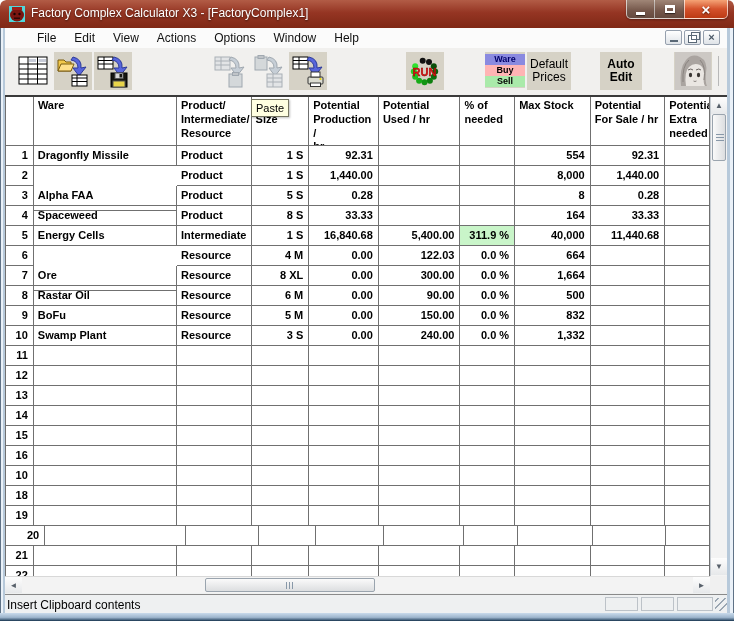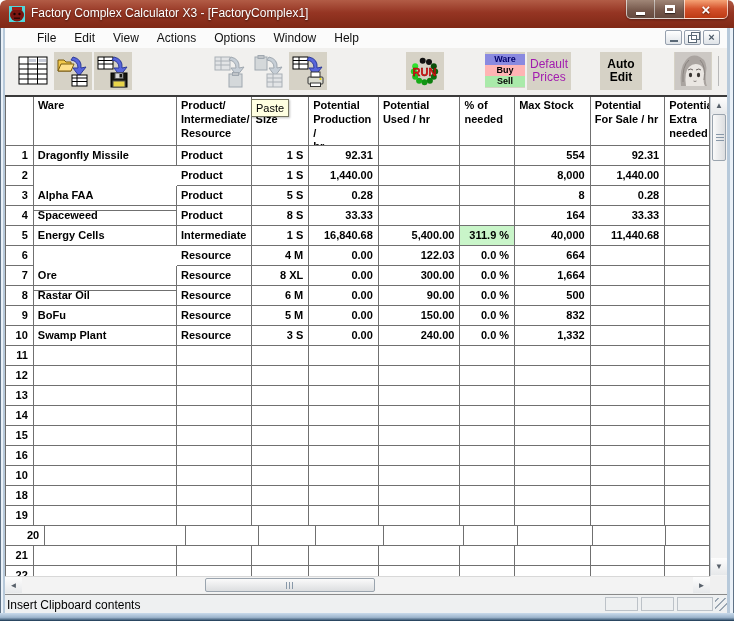--- a/index.html
+++ b/index.html
@@ -35,21 +35,21 @@
   .toolbar{position:absolute;left:2px;top:48px;width:730px;height:47px;background:#f1f0ee;}
   .toolbar-edge{position:absolute;left:2px;top:95px;width:730px;height:2px;background:#3a3a3a;}
   .tbtn{position:absolute;top:4px;width:38px;height:38px;display:flex;align-items:center;justify-content:center;cursor:default;}
   .tbtn.raised{background:#d6d2c6;}
   .nbs{flex-direction:column;width:40px;height:36px;justify-content:center;}
   .nbs-row{width:40px;height:11px;font-size:9px;font-weight:bold;text-align:center;line-height:11px;color:#000;}
   .nbs-none{background:var(--nbs-none);color:#00006a;}
   .nbs-buy{background:var(--nbs-buy);}
   .nbs-sell{background:var(--nbs-sell);}
   .txtbtn{flex-direction:column;line-height:13px;font-size:12px;}
-  .defp{color:#a21caf;width:44px;}
+  .defp{color:#000000;width:44px;}
   .autofill{color:#000;font-weight:bold;width:42px;}
   .tsep{position:absolute;left:716px;top:8px;width:1px;height:30px;background:#b8b8b8;}
   
   .grid{position:absolute;left:5px;top:97px;width:705px;height:479px;background:#fff;overflow:hidden;
     border-left:1px solid #707070;box-sizing:border-box;}
   .grid-header{display:flex;height:49px;box-sizing:border-box;}
   .hcell{box-sizing:border-box;border-right:1px solid #707070;border-bottom:1px solid #707070;
     font-size:11px;font-weight:bold;padding:2px 2px 0 4px;white-space:pre-line;line-height:1.25;overflow:hidden;}
   .grid-body{height:430px;overflow:hidden;}
   .trow{display:flex;height:20px;box-sizing:border-box;}

